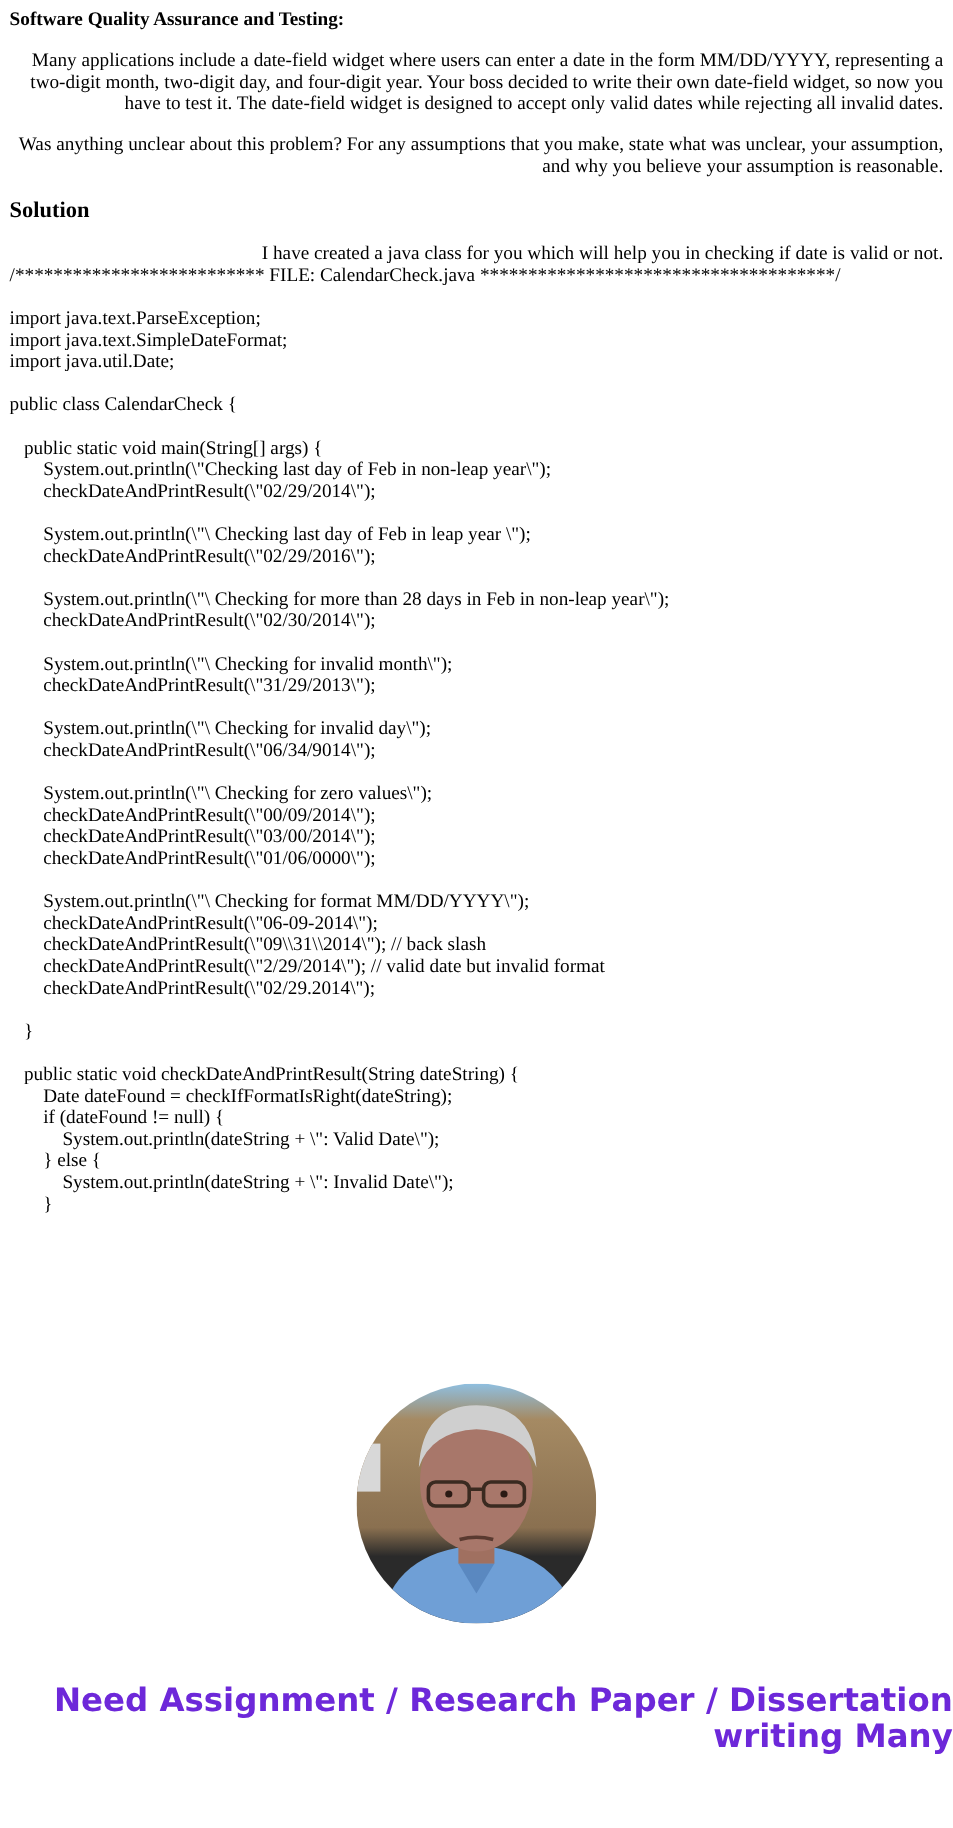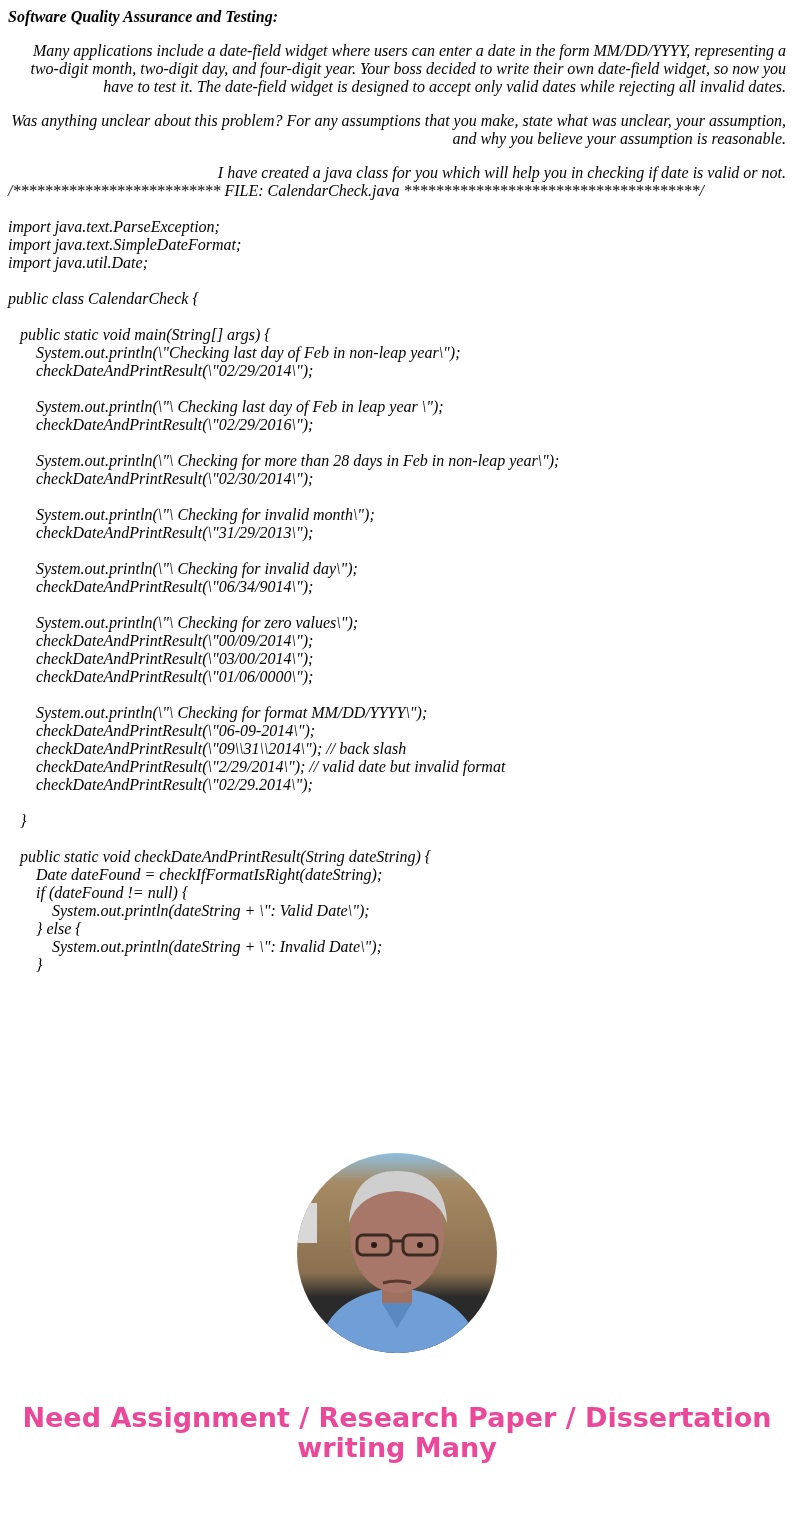--- a/index.html
+++ b/index.html
@@ -1,38 +1,39 @@
 <!DOCTYPE html>
 <html><head>
 <meta charset="utf-8">
 <style>
   html, body { margin: 0; padding: 0; background: #ffffff; }
   body {
     width: 794px; height: 1523px; overflow: hidden; position: relative;
     font-family: "Liberation Serif", serif; font-size: 16px; color: #000;
   }
-  .content { position: absolute; left: 8px; top: 0; width: 778px; font-style: italic; }
+  .content { position: absolute; left: 8px; top: 0; width: 778px; }
   .title { font-weight: bold; margin: 8px 0 0 0; line-height: 18px; }
   p.para { margin: 16px 0 0 0; line-height: 18px; text-align: right; }
   h3.solution { font-size: 18.7px; font-weight: bold; margin: 17px 0 0 0; line-height: 22px; }
   .code { line-height: 18px; white-space: pre; }
   .code .line { display: block; height: 18px; }
   .code .blank { display: block; height: 18px; }
 
   .avatar-wrap { position: absolute; left: 297px; top: 1153px; width: 200px; height: 200px; border-radius: 50%; overflow: hidden; }
-  .promo { position: absolute; left: 0; top: 1403px; width: 794px; text-align: center;
-    font-family: "DejaVu Sans", sans-serif; font-weight: bold; font-size: 27px; line-height: 30px; color: #ec4899; }
+  .promo { position: absolute; left: 0; top: 1403px; width: 794px; text-align: right;
+    font-family: "DejaVu Sans", sans-serif; font-weight: bold; font-size: 27px; line-height: 30px; color: #6d28d9; }
 </style>
 </head>
 <body>
 
 <div class="content">
   <div class="title">Software Quality Assurance and Testing:</div>
   <p class="para">Many applications include a date-field widget where users can enter a date in the form MM/DD/YYYY, representing a two-digit month, two-digit day, and four-digit year. Your boss decided to write their own date-field widget, so now you have to test it. The date-field widget is designed to accept only valid dates while rejecting all invalid dates.</p>
   <p class="para">Was anything unclear about this problem? For any assumptions that you make, state what was unclear, your assumption, and why you believe your assumption is reasonable.</p>
+  <h3 class="solution">Solution</h3>
   <p class="para">I have created a java class for you which will help you in checking if date is valid or not.</p>
   <div class="code" id="code-block"><span class="line">/************************** FILE: CalendarCheck.java *************************************/</span><span class="blank"></span><span class="line">import java.text.ParseException;</span><span class="line">import java.text.SimpleDateFormat;</span><span class="line">import java.util.Date;</span><span class="blank"></span><span class="line">public class CalendarCheck {</span><span class="blank"></span><span class="line">   public static void main(String[] args) {</span><span class="line">       System.out.println(\"Checking last day of Feb in non-leap year\");</span><span class="line">       checkDateAndPrintResult(\"02/29/2014\");</span><span class="blank"></span><span class="line">       System.out.println(\"\ Checking last day of Feb in leap year \");</span><span class="line">       checkDateAndPrintResult(\"02/29/2016\");</span><span class="blank"></span><span class="line">       System.out.println(\"\ Checking for more than 28 days in Feb in non-leap year\");</span><span class="line">       checkDateAndPrintResult(\"02/30/2014\");</span><span class="blank"></span><span class="line">       System.out.println(\"\ Checking for invalid month\");</span><span class="line">       checkDateAndPrintResult(\"31/29/2013\");</span><span class="blank"></span><span class="line">       System.out.println(\"\ Checking for invalid day\");</span><span class="line">       checkDateAndPrintResult(\"06/34/9014\");</span><span class="blank"></span><span class="line">       System.out.println(\"\ Checking for zero values\");</span><span class="line">       checkDateAndPrintResult(\"00/09/2014\");</span><span class="line">       checkDateAndPrintResult(\"03/00/2014\");</span><span class="line">       checkDateAndPrintResult(\"01/06/0000\");</span><span class="blank"></span><span class="line">       System.out.println(\"\ Checking for format MM/DD/YYYY\");</span><span class="line">       checkDateAndPrintResult(\"06-09-2014\");</span><span class="line">       checkDateAndPrintResult(\"09\\31\\2014\"); // back slash</span><span class="line">       checkDateAndPrintResult(\"2/29/2014\"); // valid date but invalid format</span><span class="line">       checkDateAndPrintResult(\"02/29.2014\");</span><span class="blank"></span><span class="line">   }</span><span class="blank"></span><span class="line">   public static void checkDateAndPrintResult(String dateString) {</span><span class="line">       Date dateFound = checkIfFormatIsRight(dateString);</span><span class="line">       if (dateFound != null) {</span><span class="line">           System.out.println(dateString + \": Valid Date\");</span><span class="line">       } else {</span><span class="line">           System.out.println(dateString + \": Invalid Date\");</span><span class="line">       }</span></div>
 </div>
 
 <div class="avatar-wrap">
   <svg width="200" height="200" viewBox="0 0 200 200">
     <defs>
       <linearGradient id="bg" x1="0" y1="0" x2="0" y2="1">
         <stop offset="0" stop-color="#8fbfe0"></stop>
         <stop offset="0.15" stop-color="#a58a63"></stop>

